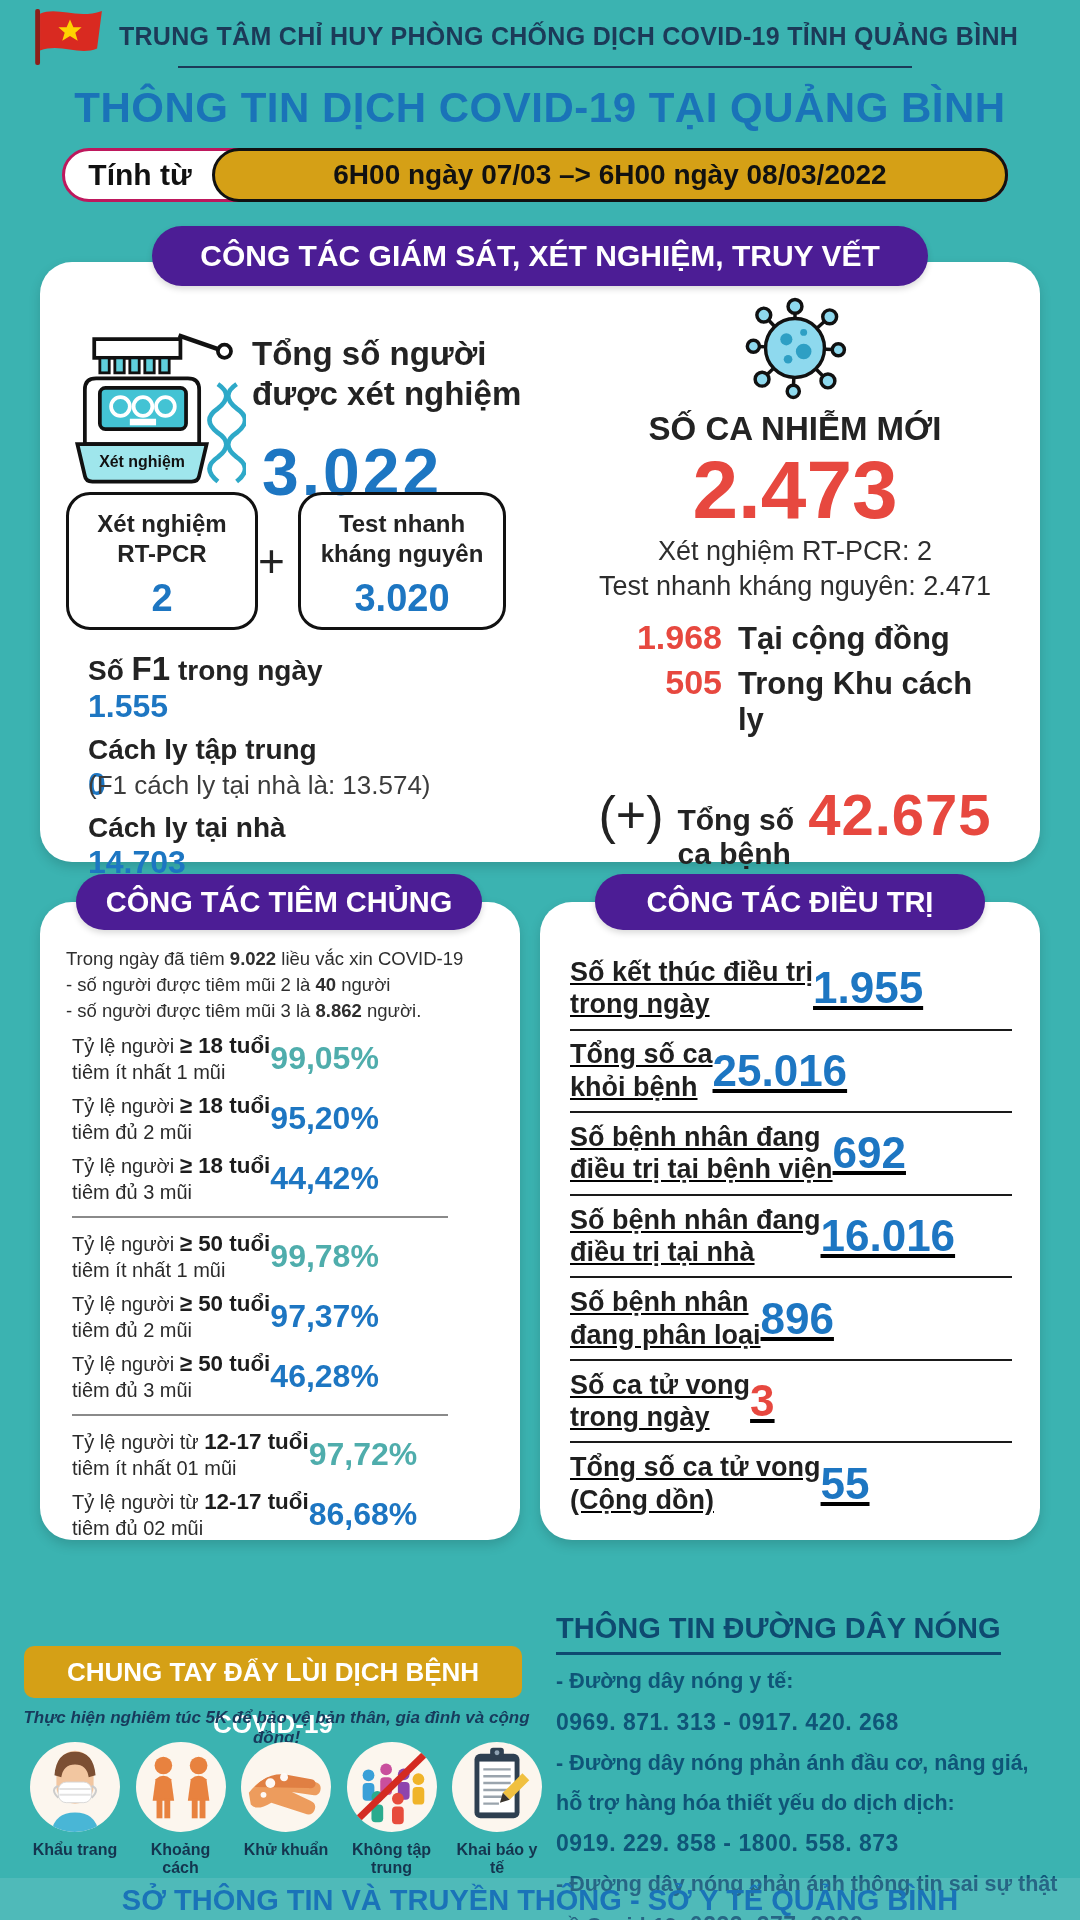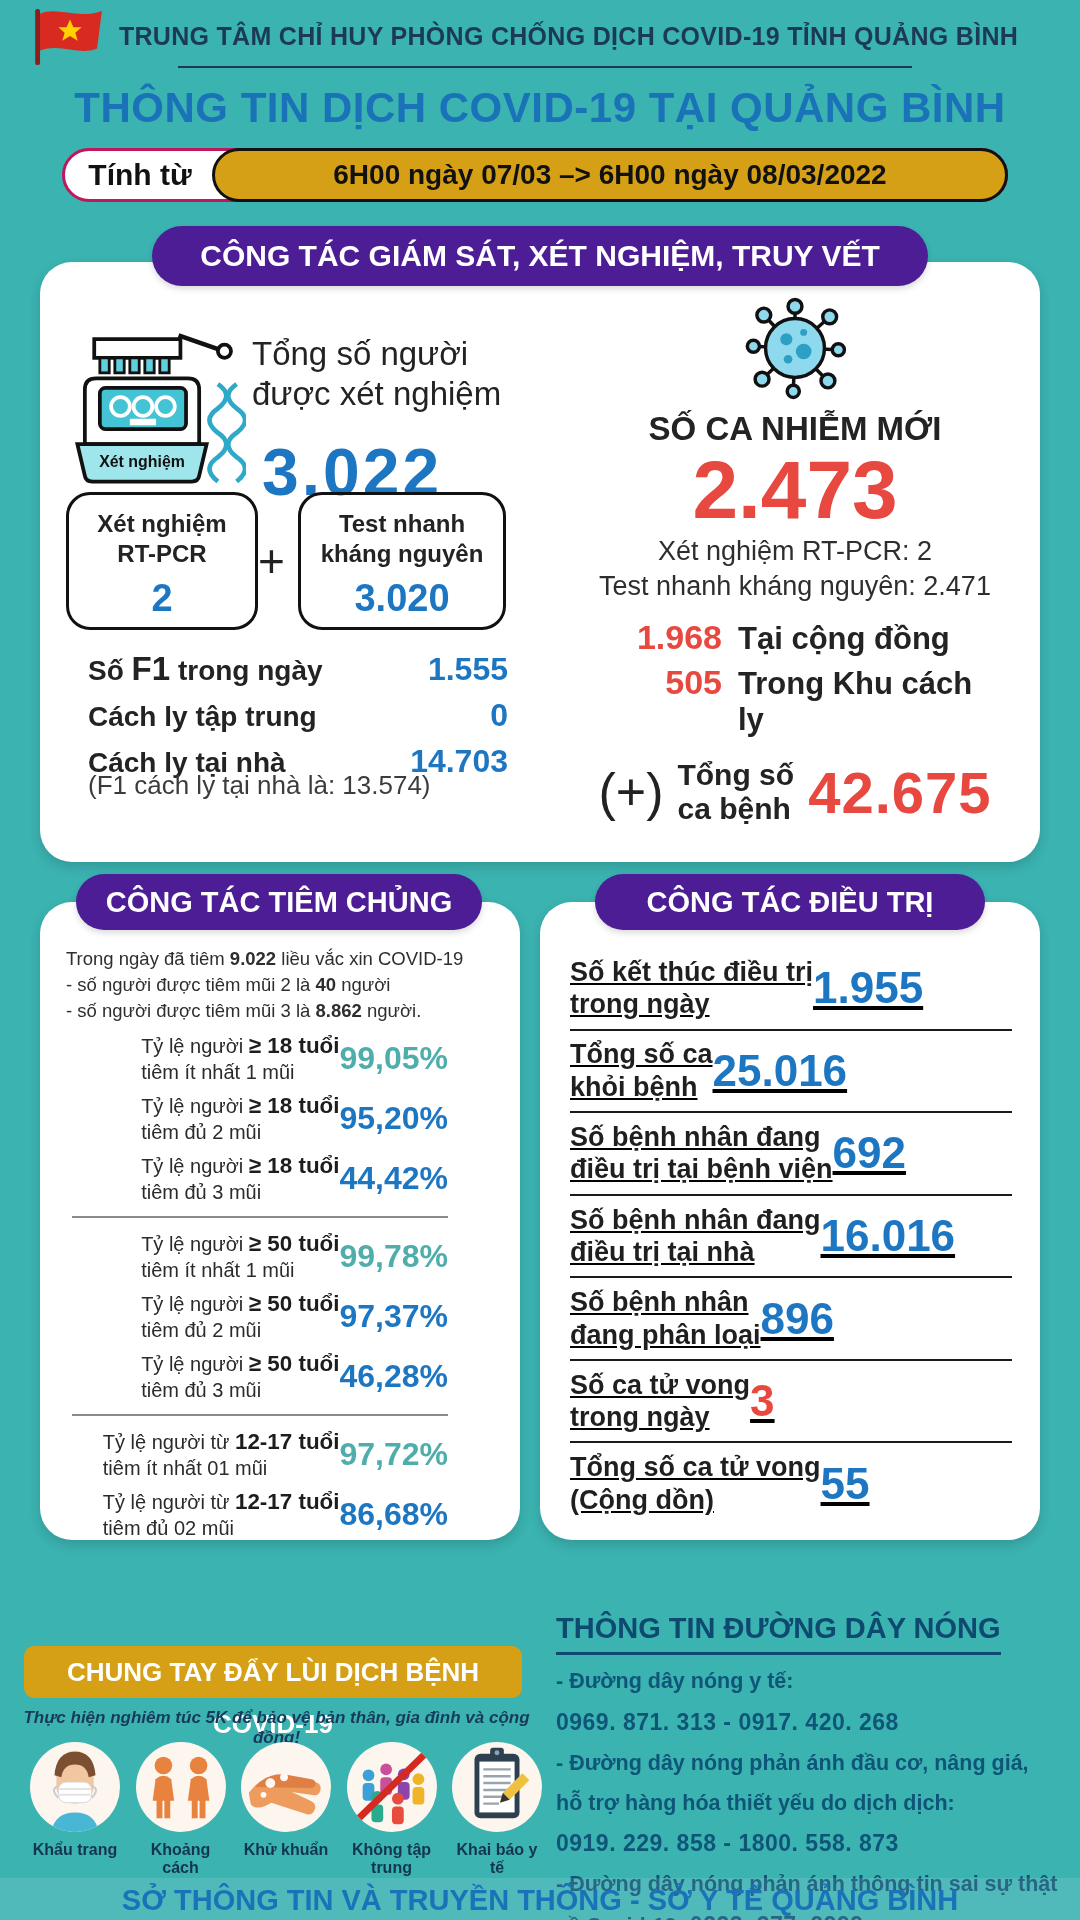--- a/index.html
+++ b/index.html
@@ -25,55 +25,55 @@
 
   
   .card{position:absolute;background:#fff;border-radius:32px;box-shadow:0 5px 12px rgba(0,0,0,.15);}
   .pill{position:absolute;background:#4c1d95;color:#fff;font-weight:800;text-align:center;border-radius:40px;
         box-shadow:0 3px 6px rgba(0,0,0,.15);}
 
   .card-surv{left:40px;top:262px;width:1000px;height:600px;}
   .pill-surv{left:112px;top:-36px;width:776px;height:60px;line-height:60px;font-size:30px;}
 
   .machine{position:absolute;left:28px;top:62px;}
-  .tested-label{position:absolute;left:212px;top:72px;font-size:33px;font-weight:400;color:#232323;line-height:1.2;}
+  .tested-label{position:absolute;left:212px;top:72px;font-size:33px;font-weight:700;color:#232323;line-height:1.2;}
   .tested-total{position:absolute;left:222px;top:152px;font-size:66px;font-weight:800;color:#1d76c2;letter-spacing:3px;margin-top:20px;}
 
   .test-box{position:absolute;border:3px solid #111;border-radius:24px;text-align:center;padding-top:14px;box-sizing:border-box;}
   .test-box .bl{font-size:24px;font-weight:800;color:#232323;line-height:1.25;}
   .test-box .bv{font-size:38px;font-weight:800;color:#1d76c2;margin-top:8px;}
   .box-pcr{left:26px;top:230px;width:192px;height:138px;}
   .box-rapid{left:258px;top:230px;width:208px;height:138px;}
   .plus-sign{position:absolute;left:218px;top:272px;font-size:46px;font-weight:400;color:#222;}
 
   .f1-rows{position:absolute;left:48px;top:388px;width:420px;}
   .f1-row{display:flex;justify-content:space-between;align-items:baseline;margin-bottom:9px;
-          font-size:28px;font-weight:700;color:#232323;}
+          font-size:28px;font-weight:700;color:#232323;flex-direction:column;}
   .f1-row .f1b{font-weight:800;font-size:1.18em;}
   .f1-row .fv{color:#1d76c2;font-weight:800;font-size:32px;}
   .f1-note{position:absolute;left:48px;top:508px;font-size:26px;font-weight:400;color:#3c3c3c;}
 
   .surv-right{position:absolute;left:530px;top:34px;width:450px;text-align:center;}
   .nc-title{font-size:33px;font-weight:800;color:#232323;margin-top:6px;}
   .nc-value{font-size:82px;font-weight:800;color:#e7483f;line-height:1.02;}
   .nc-detail{font-size:27px;color:#2e2e2e;margin-top:4px;}
   .loc-rows{margin-top:16px;}
   .loc-row{display:flex;justify-content:center;align-items:baseline;gap:16px;font-weight:800;margin-top:6px;}
   .loc-row .lv{width:130px;text-align:right;color:#e7483f;font-size:34px;}
   .loc-row .ll{width:260px;text-align:left;color:#232323;font-size:31px;}
   .cum-row{display:flex;justify-content:center;align-items:center;gap:14px;margin-top:20px;}
   .cum-plus{font-size:52px;font-weight:300;color:#222;}
-  .cum-label{font-size:30px;font-weight:800;color:#232323;text-align:left;line-height:1.15;}
+  .cum-label{font-size:30px;font-weight:800;color:#232323;text-align:left;line-height:1.15;margin-top:45px;}
   .cum-value{font-size:58px;font-weight:800;color:#e7483f;letter-spacing:1px;}
 
   .card-vax{left:40px;top:902px;width:480px;height:638px;}
   .pill-vax{left:36px;top:-28px;width:406px;height:56px;line-height:56px;font-size:29px;}
   .vax-intro{position:absolute;left:26px;top:44px;width:444px;font-size:18.5px;color:#2e2e2e;line-height:1.4;}
   .vax-rows{position:absolute;left:32px;top:126px;width:376px;}
-  .vax-row{display:flex;justify-content:flex-end;align-items:center;height:60px;}
+  .vax-row{display:flex;justify-content:flex-start;align-items:center;height:60px;}
   .vax-label{font-size:20px;color:#2b2b2b;line-height:1.25;}
   .vax-label b{font-weight:800;font-size:1.12em;color:#1d1d1d;}
   .vax-value{font-size:32px;font-weight:800;}
   .vax-value.teal{color:#4fadac;}
   .vax-value.blue{color:#1d76c2;}
   .vax-divider{border-top:2px solid #8a8a8a;margin:8px 0;}
 
   .card-treat{left:540px;top:902px;width:500px;height:638px;}
   .pill-treat{left:55px;top:-28px;width:390px;height:56px;line-height:56px;font-size:29px;}
   .treat-rows{position:absolute;left:30px;right:28px;top:46px;bottom:16px;display:flex;flex-direction:column;}

